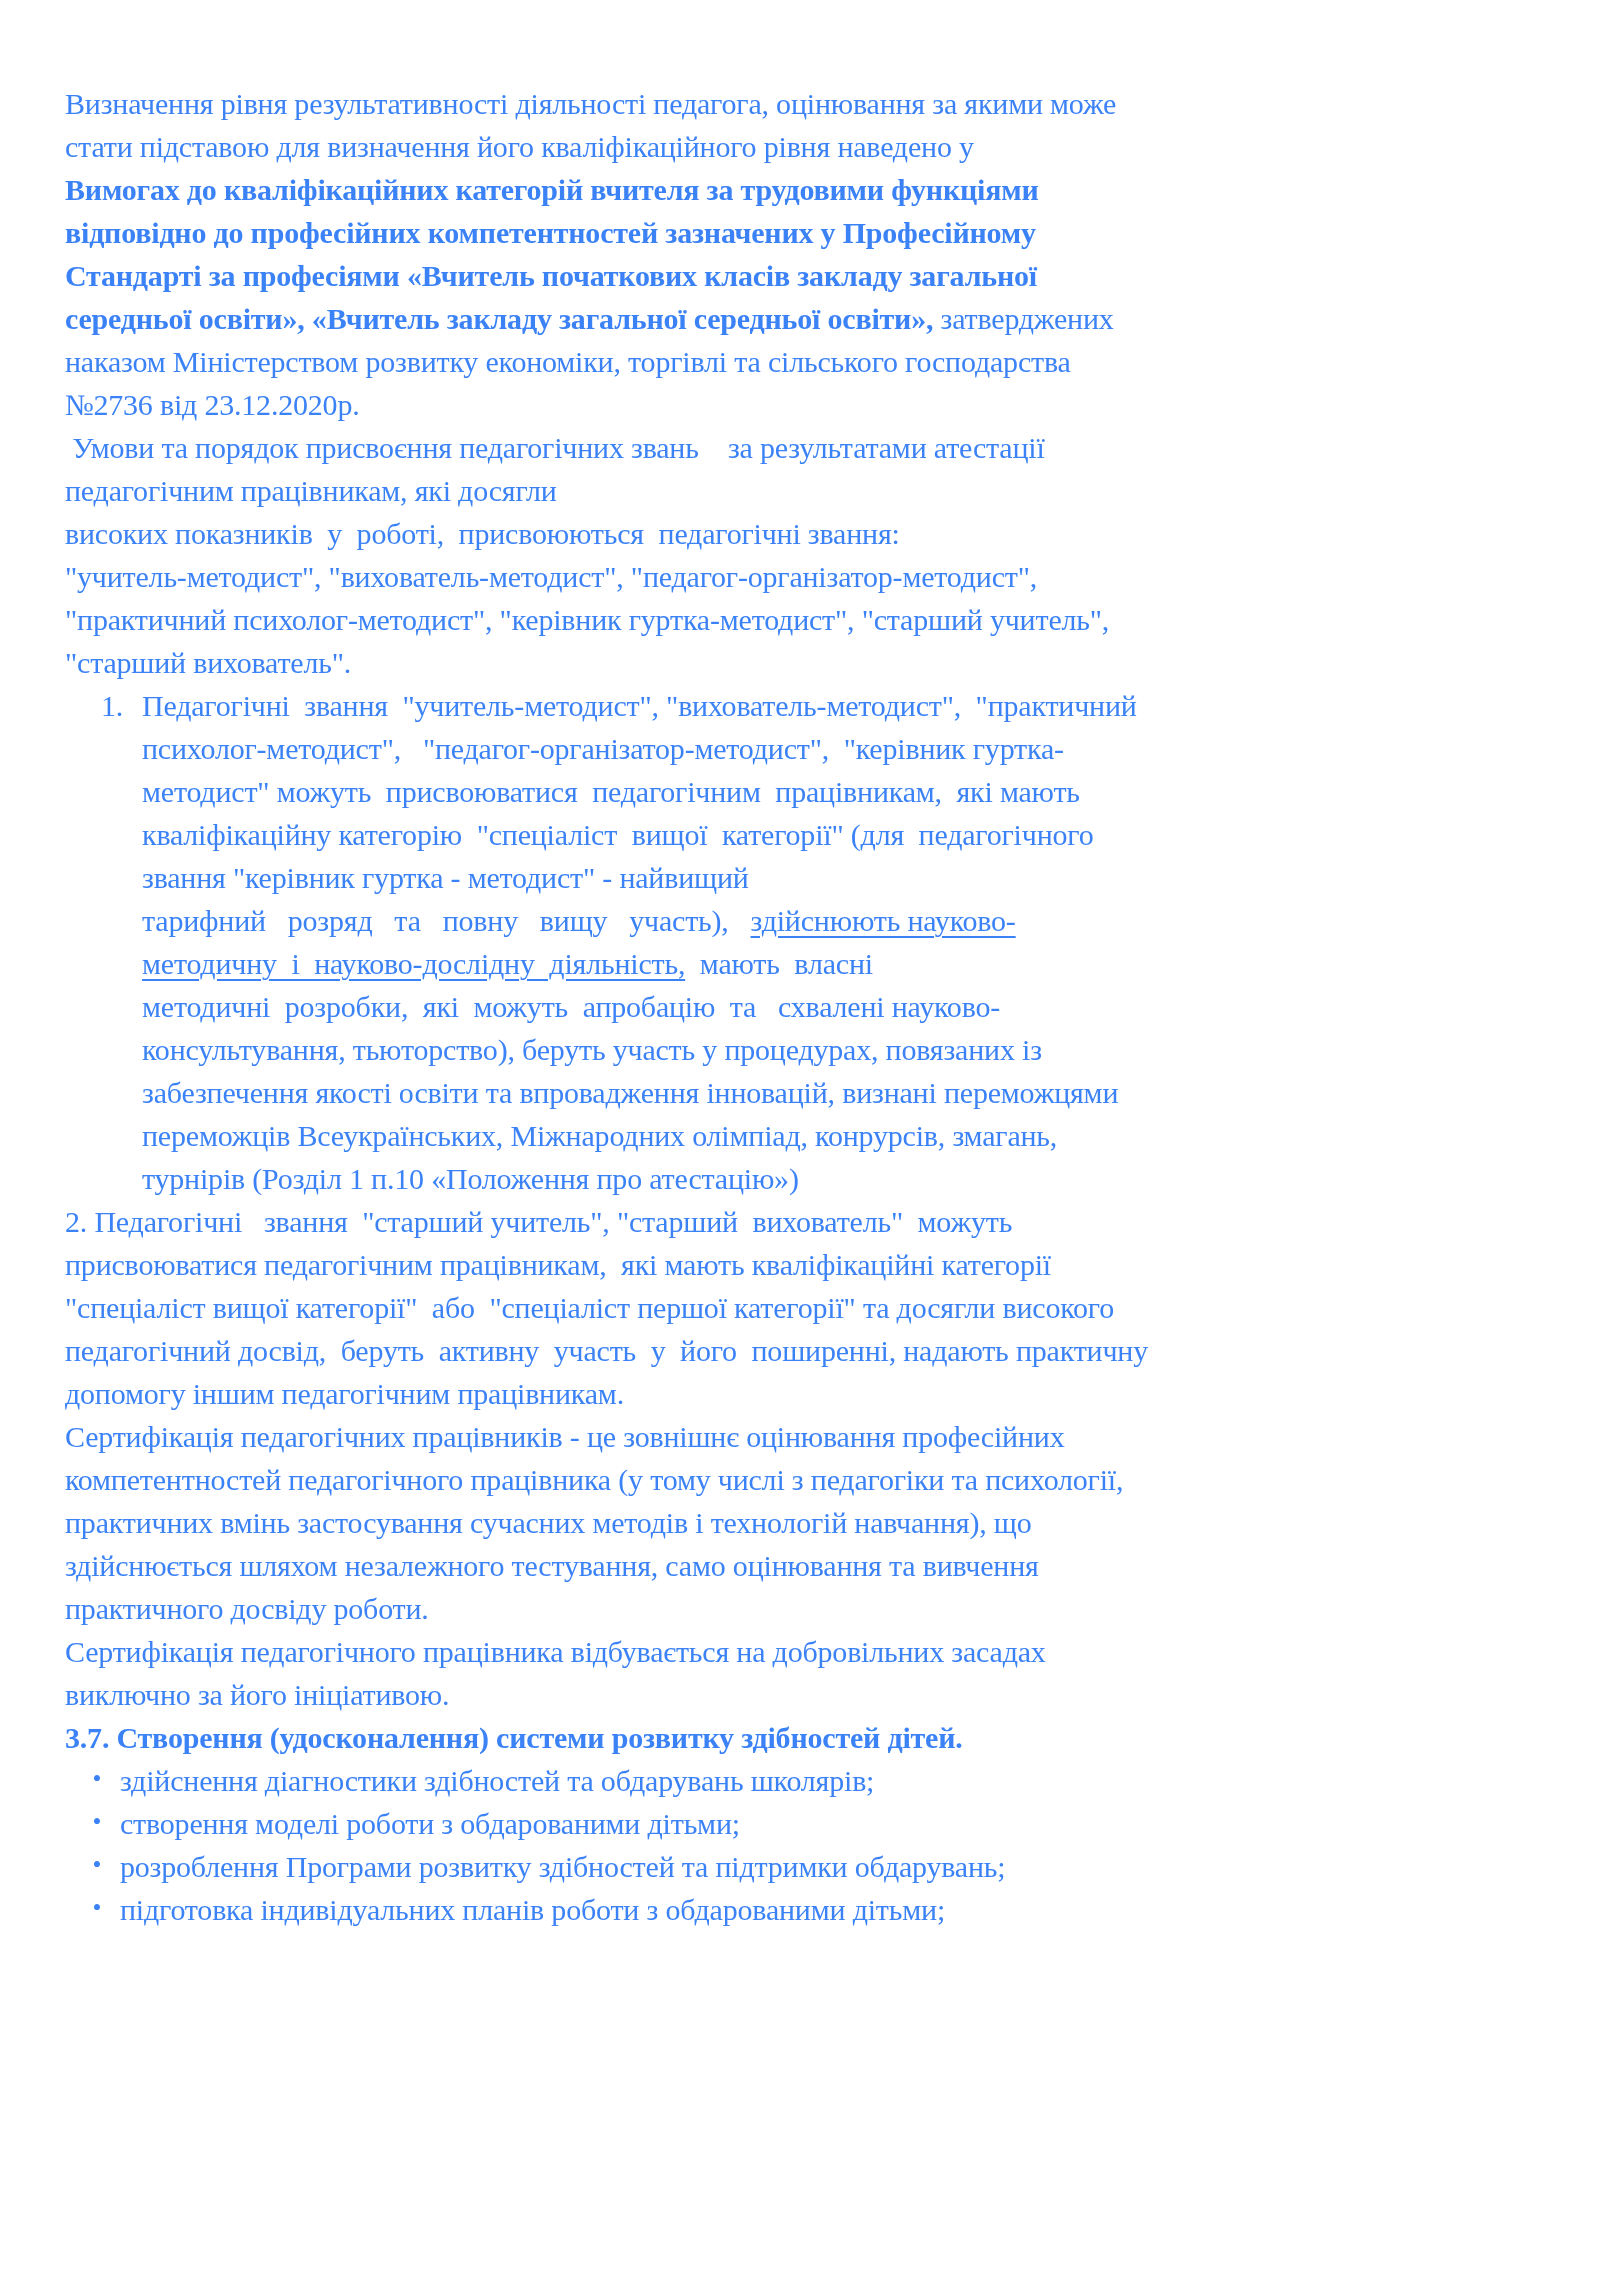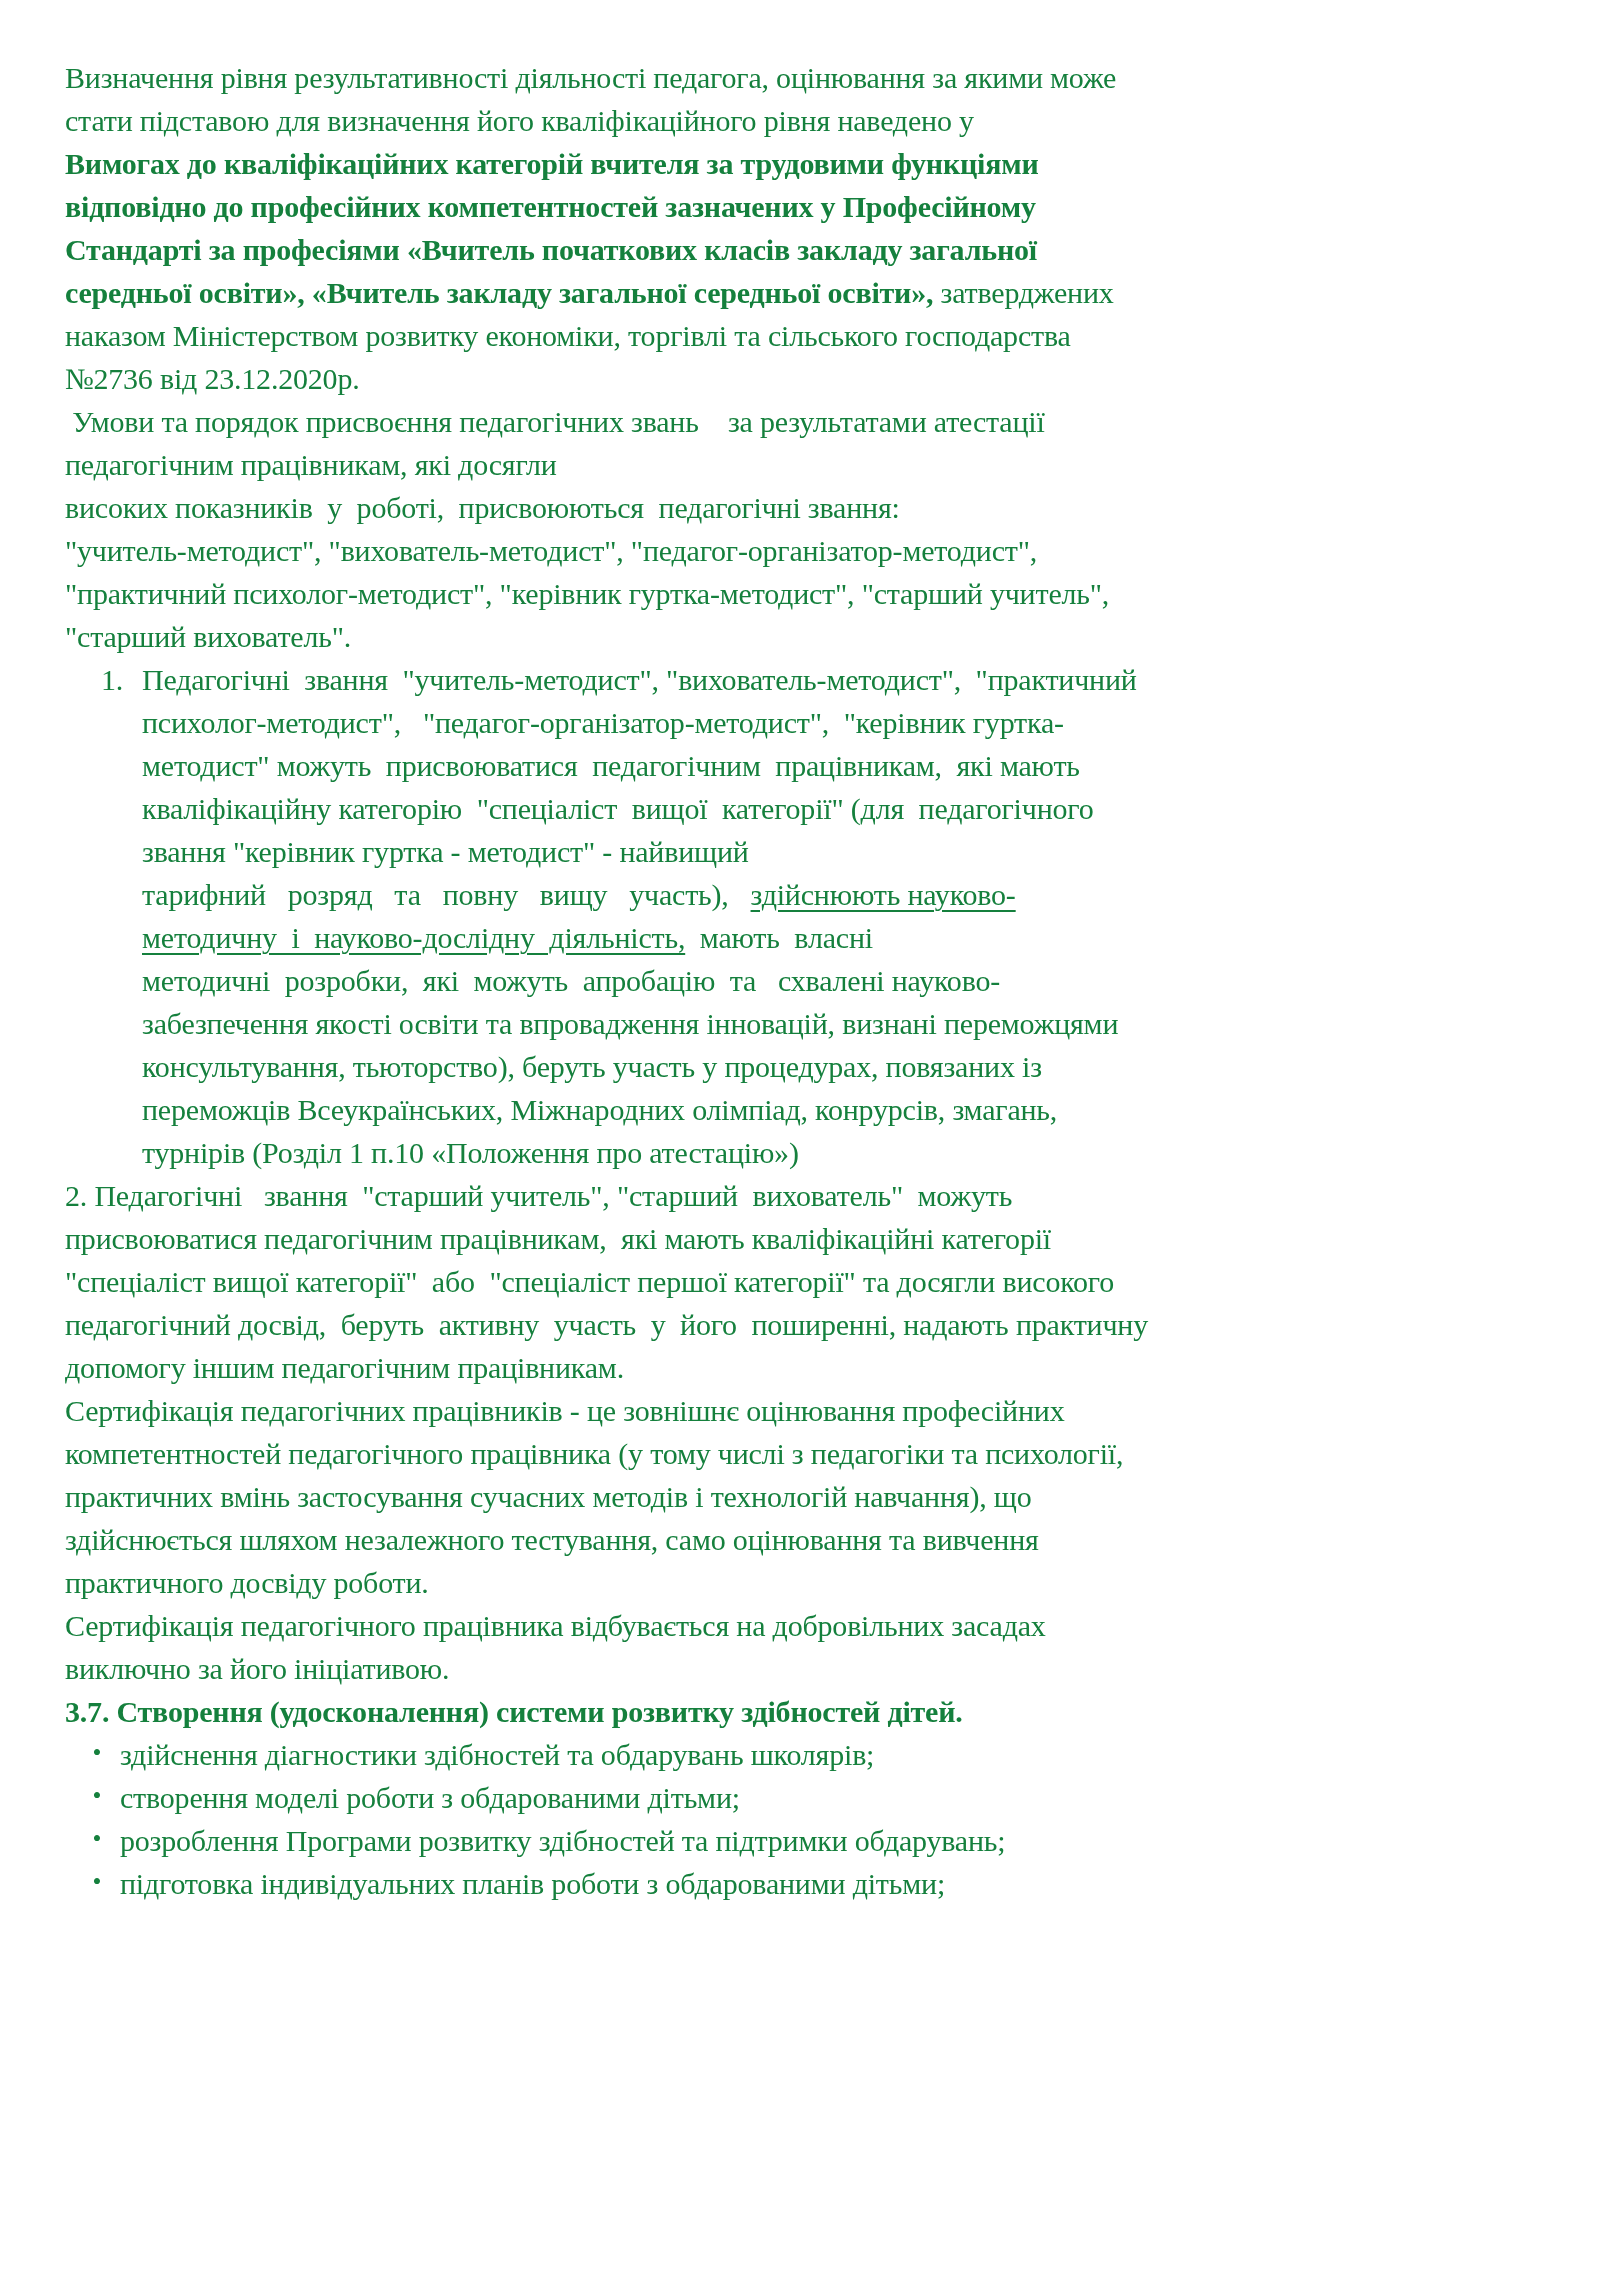--- a/index.html
+++ b/index.html
@@ -6,25 +6,25 @@
     margin: 0;
     padding: 0;
     background: #ffffff;
   }
   .page {
     position: relative;
     width: 1621px;
     height: 2293px;
     background: #ffffff;
     box-sizing: border-box;
-    padding: 56px 63px 0 65px;
+    padding: 82px 63px 0 65px;
     font-family: "Liberation Serif", "DejaVu Serif", serif;
     font-size: 30px;
     line-height: 43px;
-    color: #15803d;
+    color: #3b82f6;
     letter-spacing: -0.2px;
     overflow: hidden;
   }
   .line {
     white-space: pre-wrap;
     min-height: 43px;
   }
   .b { font-weight: bold; margin-top: 40px; }
   .u {
     text-decoration: underline;
@@ -71,22 +71,22 @@
     <div class="block num">
       <span class="marker">1.</span>
       <div class="line"><span>Педагогічні  звання  "учитель-методист", "вихователь-методист",  "практичний</span></div>
       <div class="line"><span>психолог-методист",   "педагог-організатор-методист",  "керівник гуртка-</span></div>
       <div class="line"><span>методист" можуть  присвоюватися  педагогічним  працівникам,  які мають</span></div>
       <div class="line"><span>кваліфікаційну категорію  "спеціаліст  вищої  категорії" (для  педагогічного</span></div>
       <div class="line"><span>звання "керівник гуртка - методист" - найвищий</span></div>
       <div class="line"><span>тарифний   розряд   та   повну   вищу   участь),   </span><span class="u">здійснюють науково-</span></div>
       <div class="line"><span class="u">методичну  і  науково-дослідну  діяльність,</span><span>  мають  власні</span></div>
       <div class="line"><span>методичні  розробки,  які  можуть  апробацію  та   схвалені науково-</span></div>
+      <div class="line"><span>консультування, тьюторство), беруть участь у процедурах, повязаних із</span></div>
       <div class="line"><span>забезпечення якості освіти та впровадження інновацій, визнані переможцями</span></div>
-      <div class="line"><span>консультування, тьюторство), беруть участь у процедурах, повязаних із</span></div>
       <div class="line"><span>переможців Всеукраїнських, Міжнародних олімпіад, конрурсів, змагань,</span></div>
       <div class="line"><span>турнірів (Розділ 1 п.10 «Положення про атестацію»)</span></div>
     </div>
     <div class="block p">
       <div class="line"><span>2. Педагогічні   звання  "старший учитель", "старший  вихователь"  можуть</span></div>
       <div class="line"><span>присвоюватися педагогічним працівникам,  які мають кваліфікаційні категорії</span></div>
       <div class="line"><span>"спеціаліст вищої категорії"  або  "спеціаліст першої категорії" та досягли високого</span></div>
       <div class="line"><span>педагогічний досвід,  беруть  активну  участь  у  його  поширенні, надають практичну</span></div>
       <div class="line"><span>допомогу іншим педагогічним працівникам.</span></div>
     </div>

